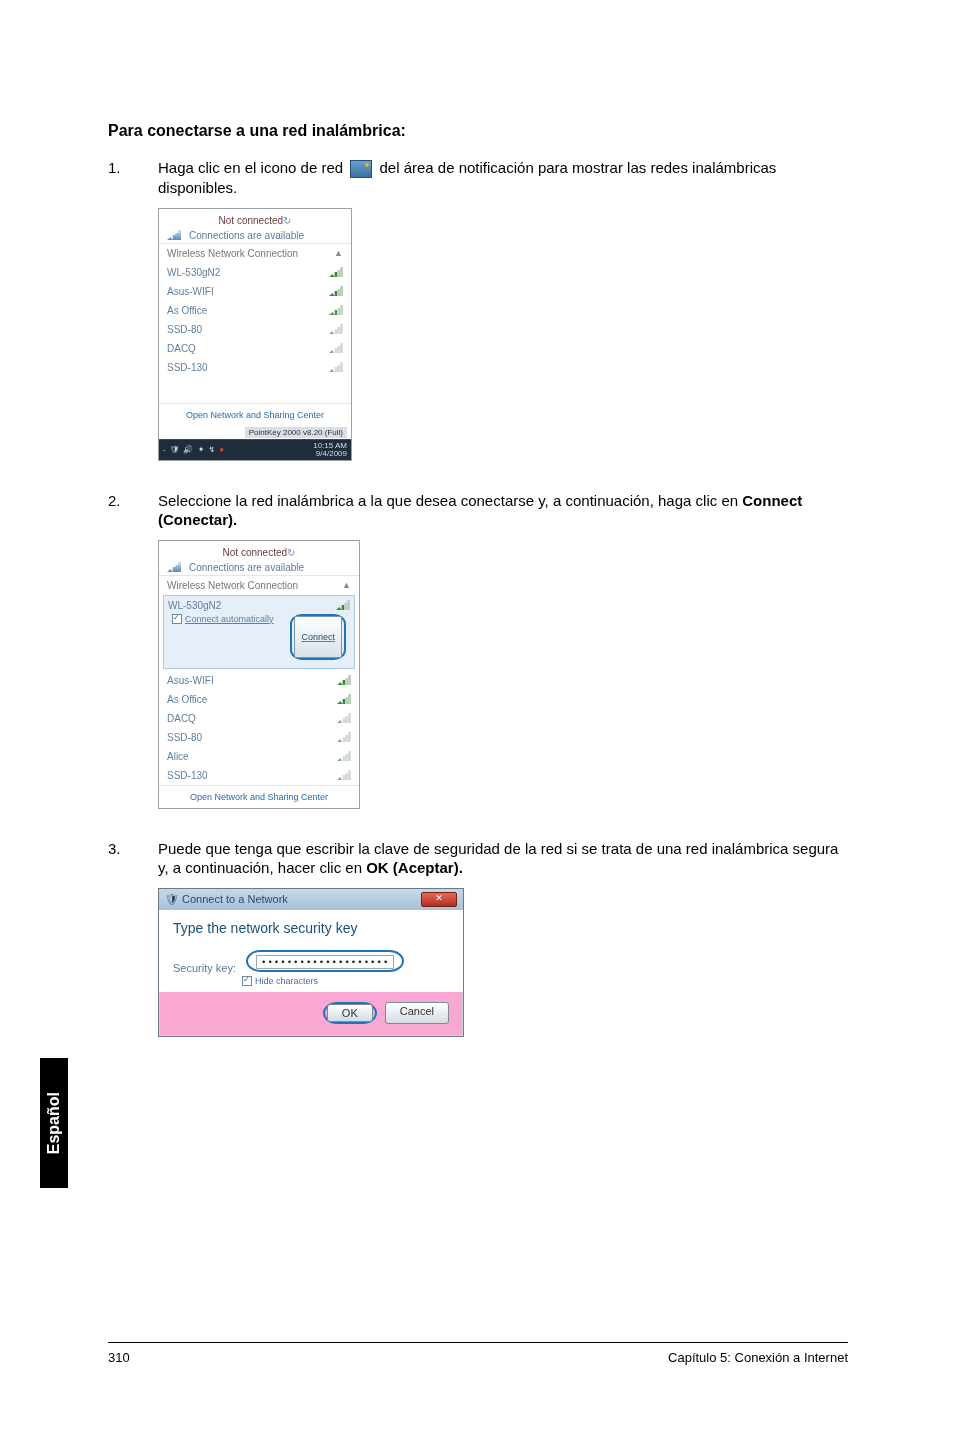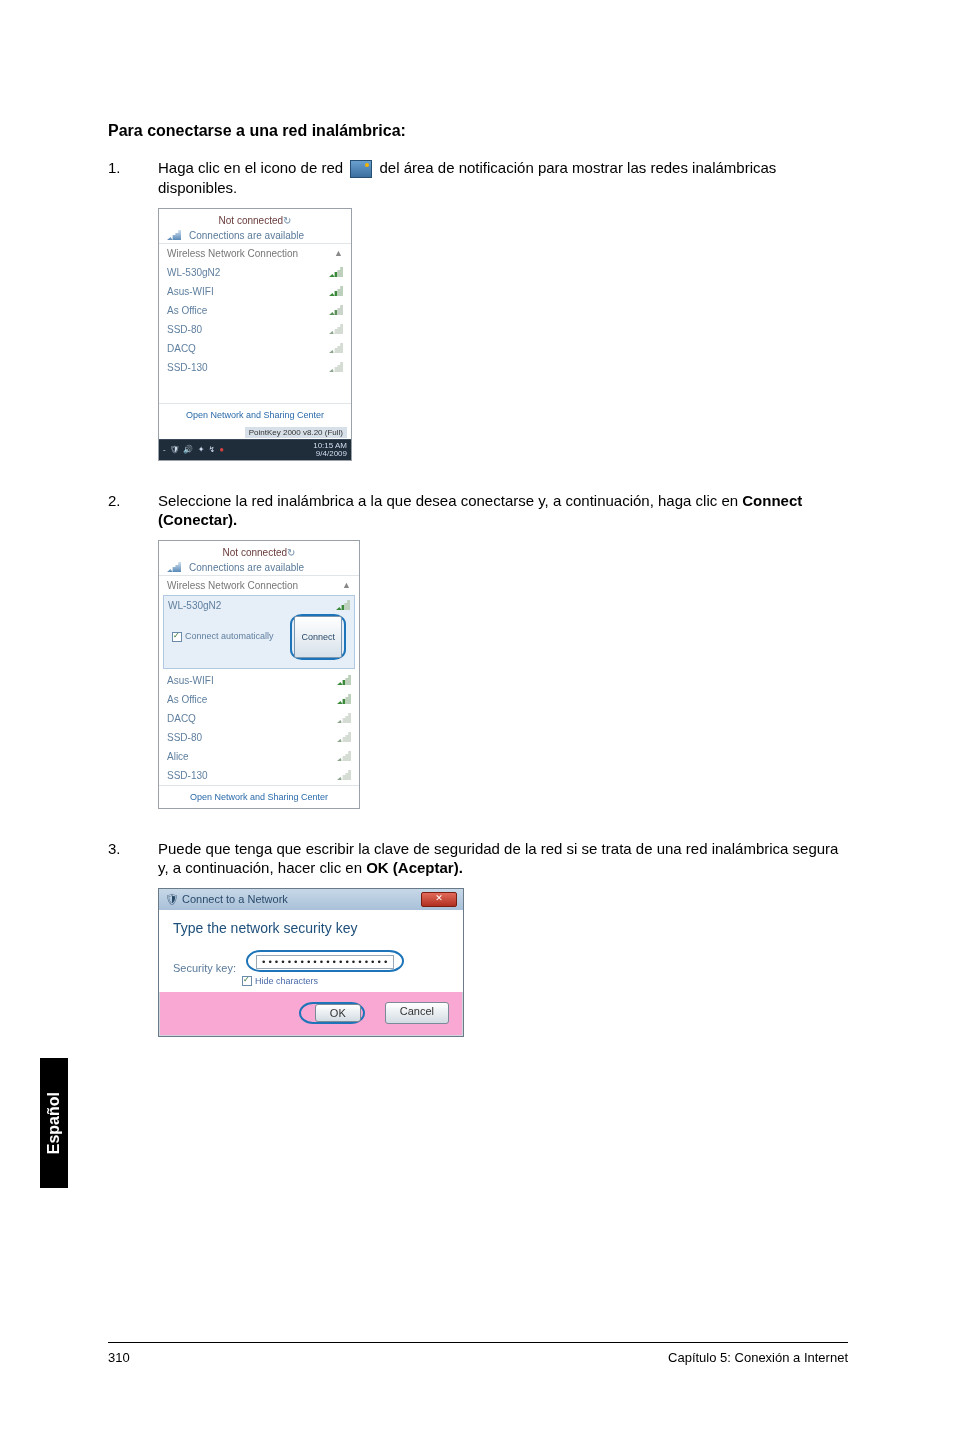--- a/index.html
+++ b/index.html
@@ -117,23 +117,23 @@
   .signal {
     width: 14px; height: 10px;
     background: linear-gradient(90deg, #3a8a3a 0 60%, #bcd0bc 60%);
     clip-path: polygon(0 100%, 25% 70%, 40% 100%, 40% 50%, 60% 50%, 60% 30%, 80% 30%, 80% 0, 100% 0, 100% 100%);
   }
   .signal.weak { background: linear-gradient(90deg, #8ea58e 0 30%, #d4dcd4 30%); }
   .signal.med  { background: linear-gradient(90deg, #5a925a 0 55%, #cad4ca 55%); }
   .connect-subrow{
     display:flex;
     justify-content: space-between;
-    align-items:center;
     font-size:9px;
     padding: 3px 4px 4px 4px;
+    text-decoration: underline;
   }
   .checkbox {
     width:8px;height:8px;
     border:1px solid #6a8aaa;
     display:inline-block;
     vertical-align:middle;
     margin-right:3px;
     background:#fff;
     position:relative;
   }
@@ -254,21 +254,20 @@
     gap:8px;
     padding: 10px 14px 12px 14px;
   }
   .dlg-btn{
     border:1px solid #7a8a98;
     border-radius:3px;
     background: linear-gradient(#ffffff,#d3dce3);
     font-size:11px;
     padding: 2px 14px;
     color:#333;
-    margin-left:12px;
   }
 
   
   .lang-tab{
     position:absolute;
     left: 40px;
     top: 1058px;
     width: 28px;
     height: 130px;
     background:#000;

